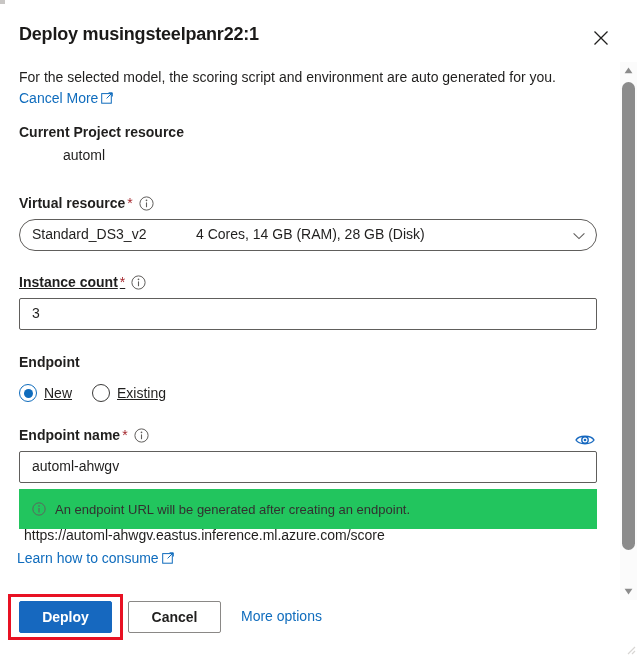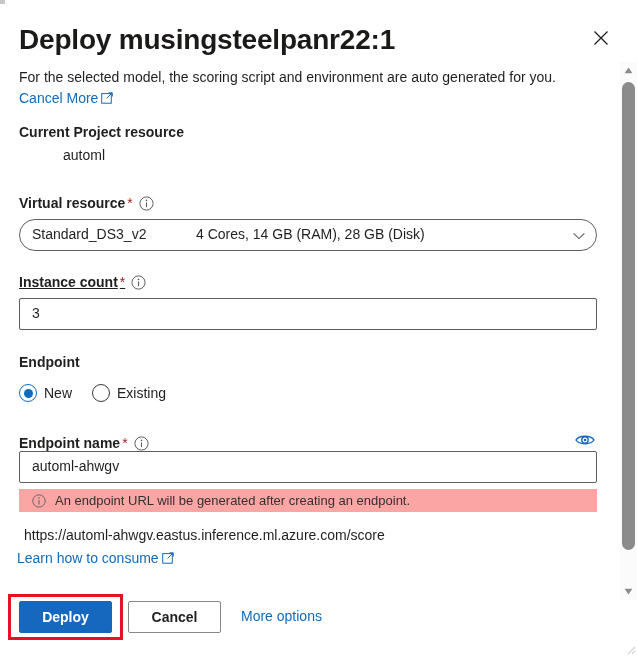--- a/index.html
+++ b/index.html
@@ -26,21 +26,21 @@
   .header {
     position: absolute;
     left: 0; top: 0;
     width: 637px;
     height: 62px;
   }
   .title {
     position: absolute;
     left: 19px;
     top: 24px;
-    font-size: 28px;
+    font-size: 18px;
     font-weight: 600;
     letter-spacing: -0.2px;
     color: #1b1a19;
     white-space: nowrap;
   }
   .close-btn {
     position: absolute;
     right: 24px;
     top: 26px;
     width: 24px;
@@ -196,20 +196,21 @@
   .radio-dot {
     width: 9px;
     height: 9px;
     border-radius: 50%;
     background: #0f6cbd;
   }
   .radio-label {
     font-size: 14px;
     color: #201f1e;
     white-space: nowrap;
+    text-decoration: underline;
   }
 
   
   .eye-btn {
     position: absolute;
     right: 11px;
     top: 370px;
     width: 20px;
     height: 18px;
     cursor: pointer;
@@ -217,22 +218,22 @@
     border: none;
     padding: 0;
   }
 
   
   .msgbar {
     position: absolute;
     left: 19px;
     top: 427px;
     width: 578px;
-    height: 23px;
-    background: #fca5a5;
+    height: 40px;
+    background: #22c55e;
     box-sizing: border-box;
     display: flex;
     align-items: center;
   }
   .msgbar-ico {
     margin-left: 13px;
     margin-right: 9px;
     display: flex;
     align-items: center;
   }
@@ -429,21 +430,21 @@
             <span class="radio-dot"></span>
           </span>
         <span class="radio-label">New</span>
       </div>
       <div class="radio-item">
         <span class="radio-circle off"></span>
         <span class="radio-label">Existing</span>
       </div>
     </div>
 
-    <div class="section-label" style="top:373px;">
+    <div class="section-label" style="top:365px;">
       <span>Endpoint name</span><span class="req-star">*</span><span class="info-ico"><svg width="15" height="15" viewBox="0 0 15 15">
             <circle cx="7.5" cy="7.5" r="6.6" fill="none" stroke="#605e5c" stroke-width="1"></circle>
             <circle cx="7.5" cy="4.3" r="0.85" fill="#605e5c"></circle>
             <path d="M7.5 6.4 L7.5 11.2" stroke="#605e5c" stroke-width="1.1"></path>
           </svg></span>
     </div>
 
     <button class="eye-btn" aria-label="Show">
       <svg width="20" height="14" viewBox="0 0 20 14">
         <path d="M1 7 C4 2, 16 2, 19 7 C16 12, 4 12, 1 7 Z" fill="none" stroke="#1668bf" stroke-width="1.4"></path>

